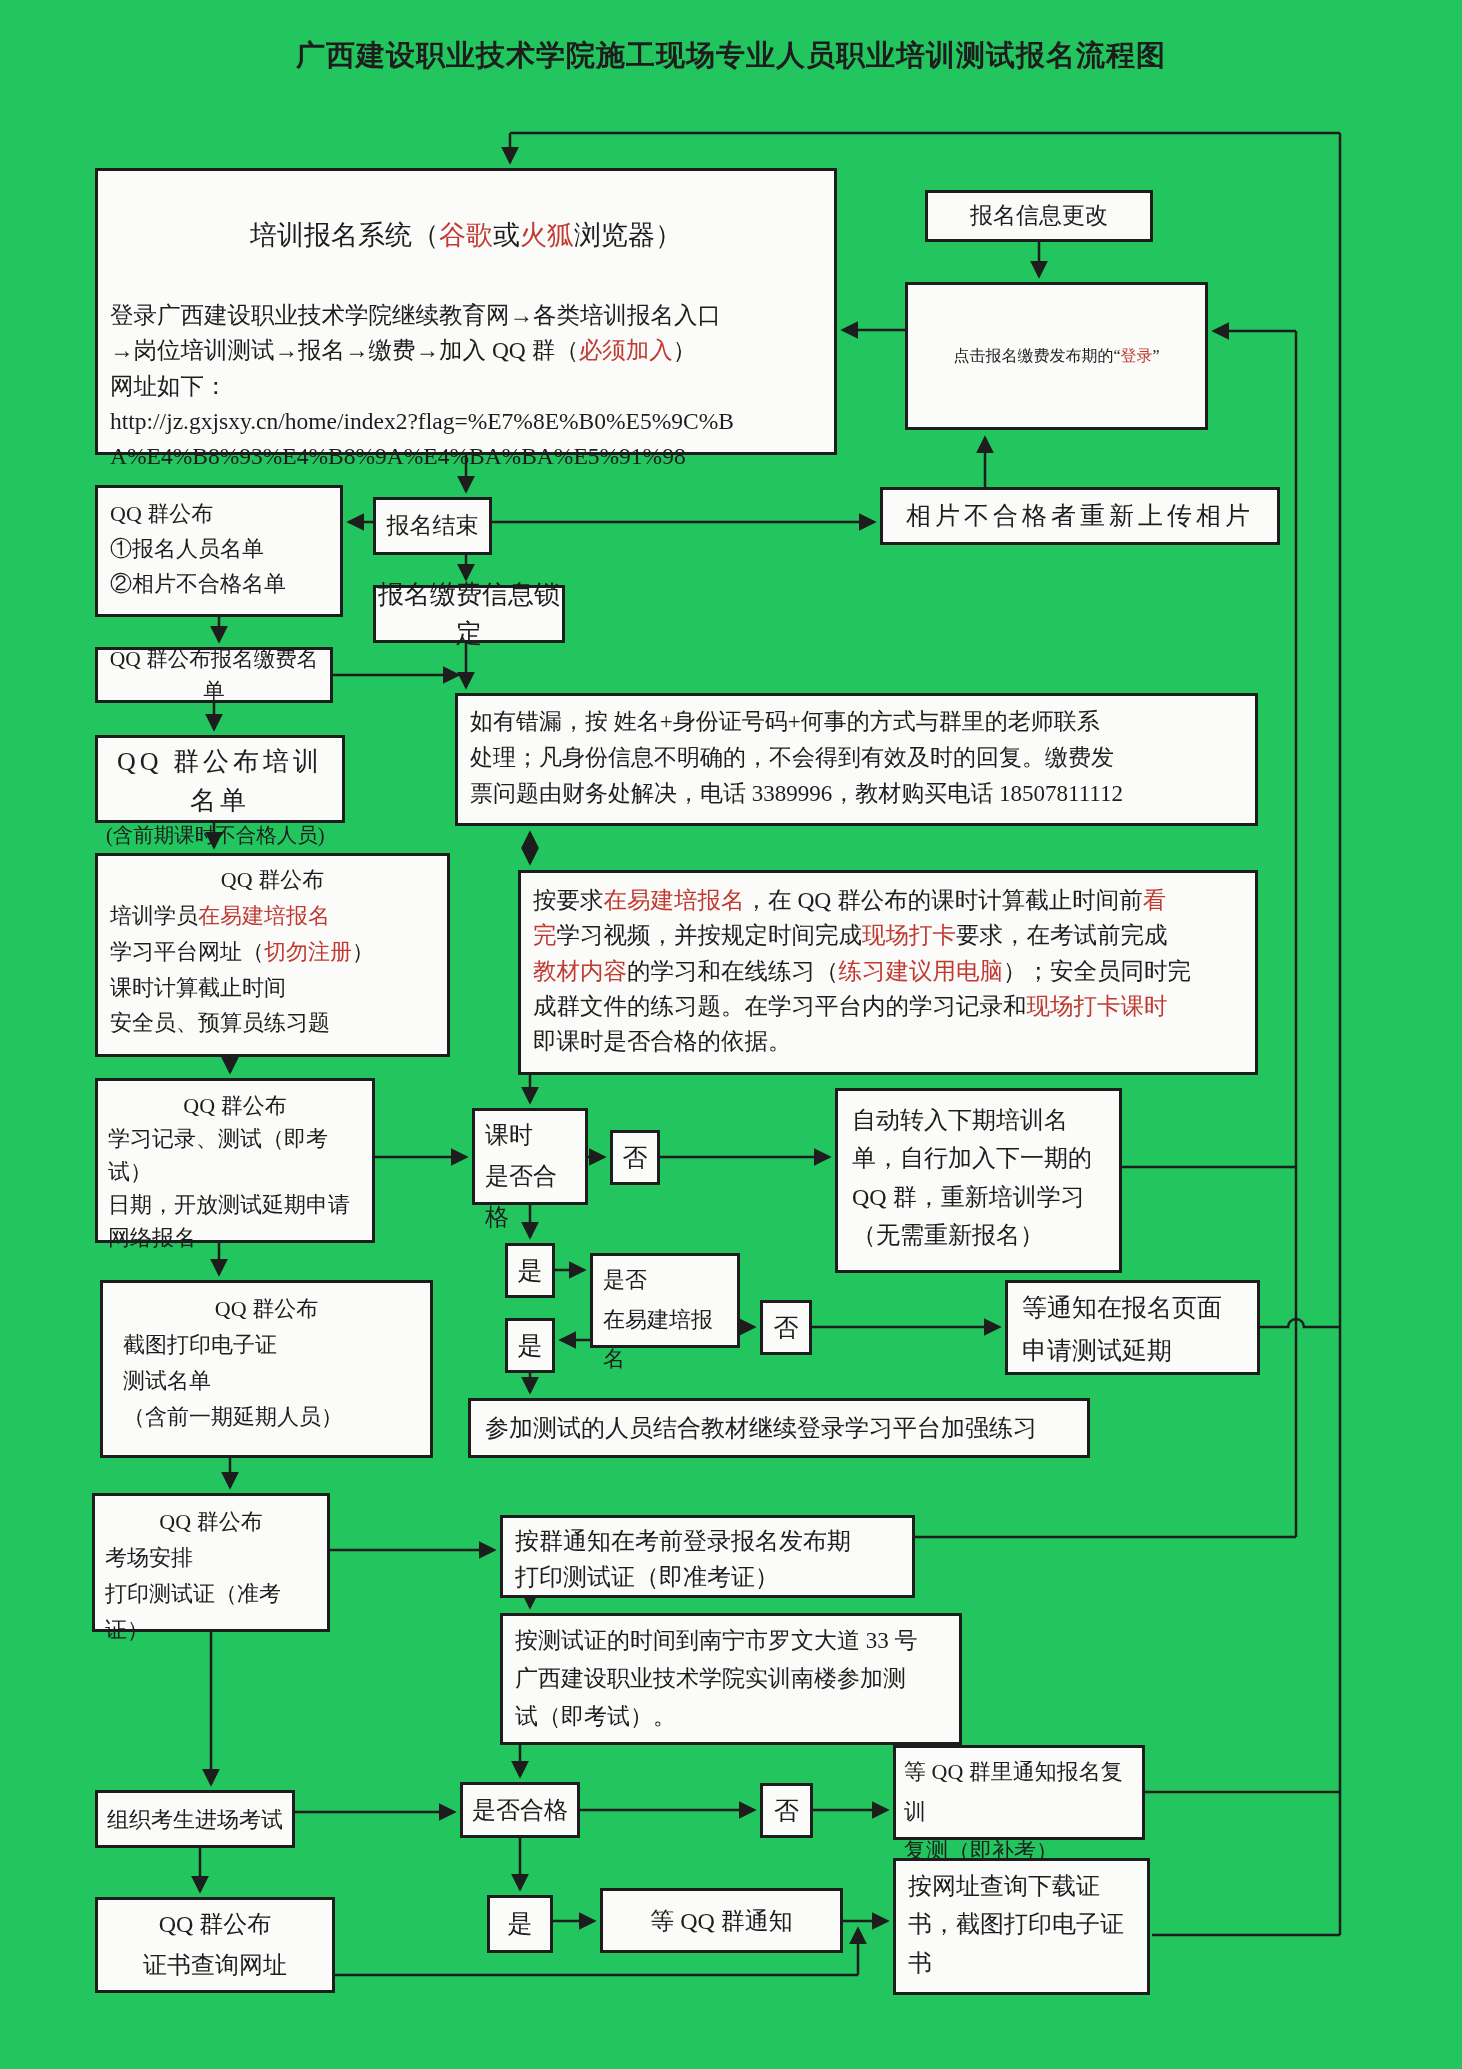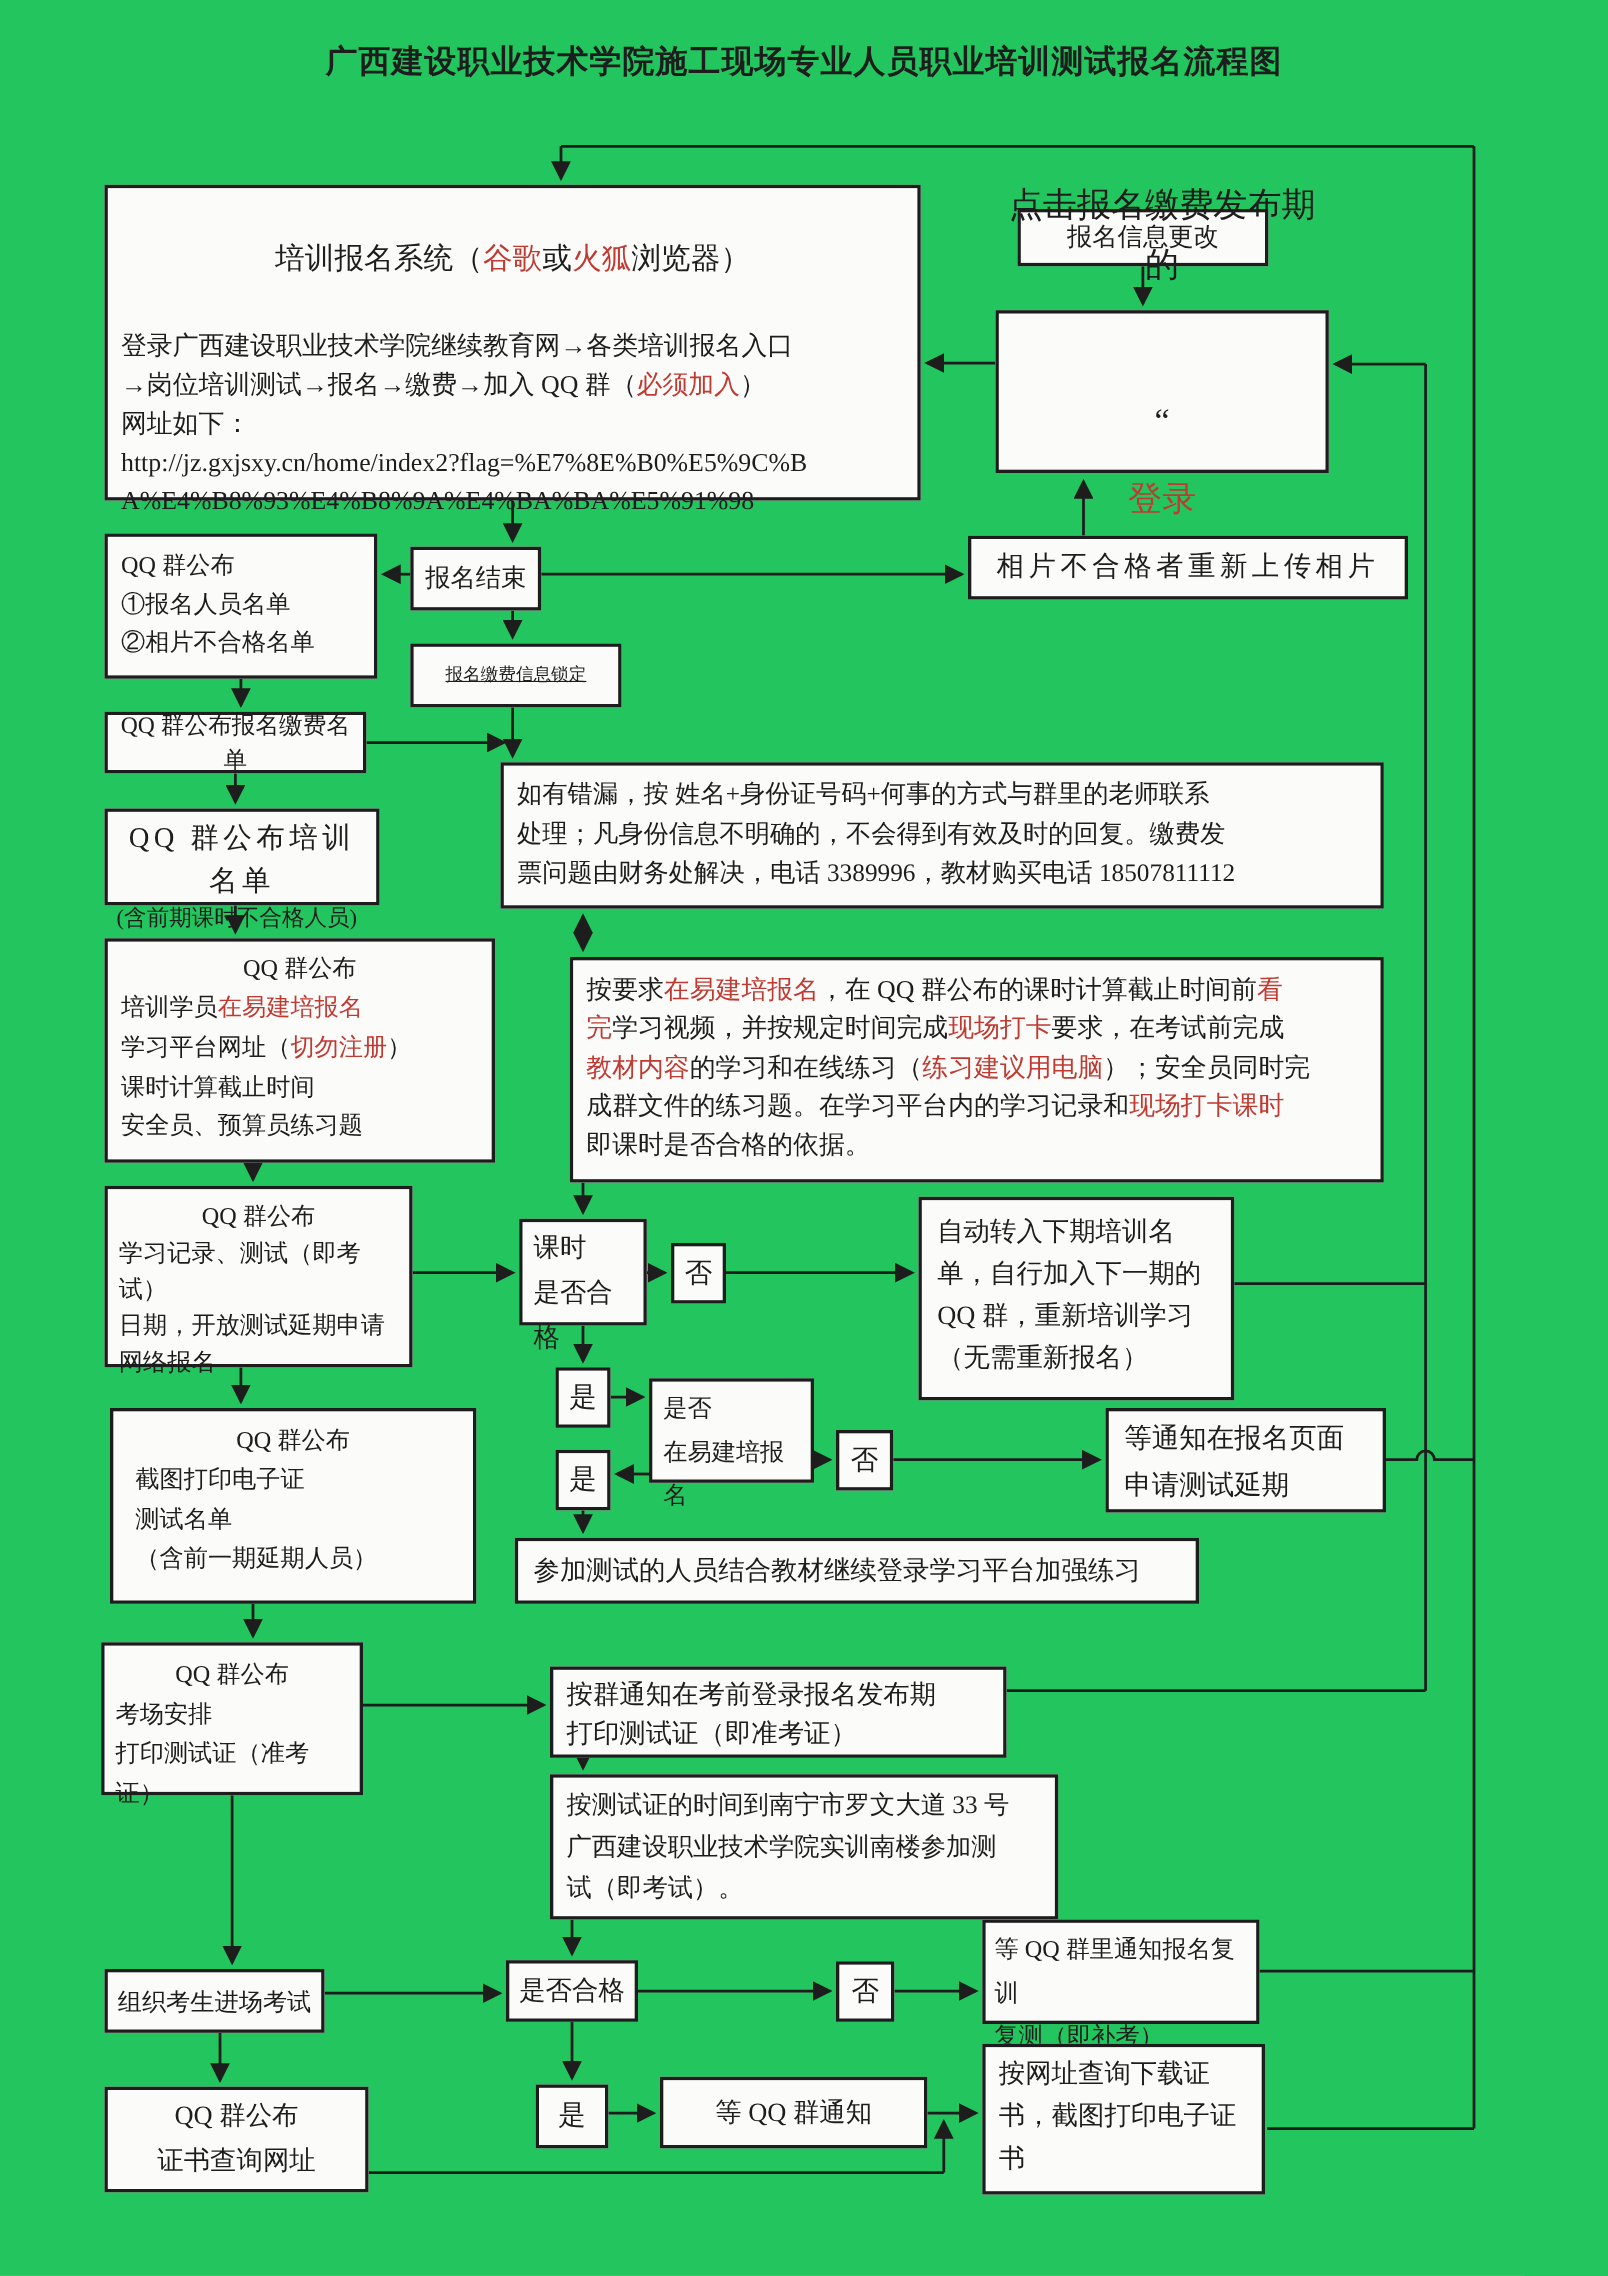--- a/index.html
+++ b/index.html
@@ -20,25 +20,25 @@
   }
   .flexc{display:flex;align-items:center;justify-content:center;text-align:center;padding:0 4px;}
   .col{display:flex;flex-direction:column;}
   .hdr{text-align:center;}
   .red{color:var(--red,#c03a32);}
   
   #system{padding:8px 12px;}
   #system .sys-title{font-size:27px;text-align:center;margin:6px 0 12px;line-height:1.3;}
   #system .sys-body{font-size:23.5px;line-height:1.5;}
   #info_change{font-size:23px;}
-  #login{flex-direction:column;font-size:31px;line-height:1.75;gap:17px;}
+  #login{flex-direction:row;font-size:16px;line-height:1.75;}
   #reupload{font-size:25px;letter-spacing:4px;}
   #reg_end{font-size:23px;}
   #qq_lists{font-size:22px;line-height:1.6;padding:8px 12px;}
-  #lock{font-size:16px;padding:12px 2px;text-decoration:underline;}
+  #lock{font-size:26px;padding:12px 2px;}
   #payment_list{font-size:21.5px;}
   #training_list{padding:4px 8px;}
   #training_list .hdr{font-size:26px;letter-spacing:4px;}
   #training_list .bd{font-size:20.5px;text-align:left;}
   #contact_note{font-size:23px;line-height:1.57;padding:8px 12px;}
   #platform_info{font-size:22px;line-height:1.63;padding:6px 12px;}
   #study_req{font-size:23.5px;line-height:1.5;padding:10px 12px;}
   #test_dates{font-size:22px;line-height:1.5;padding:8px 10px;}
   #hours_ok{font-size:24px;line-height:1.7;padding:4px 10px;}
   #next_period{font-size:24px;line-height:1.6;padding:10px 14px;}

